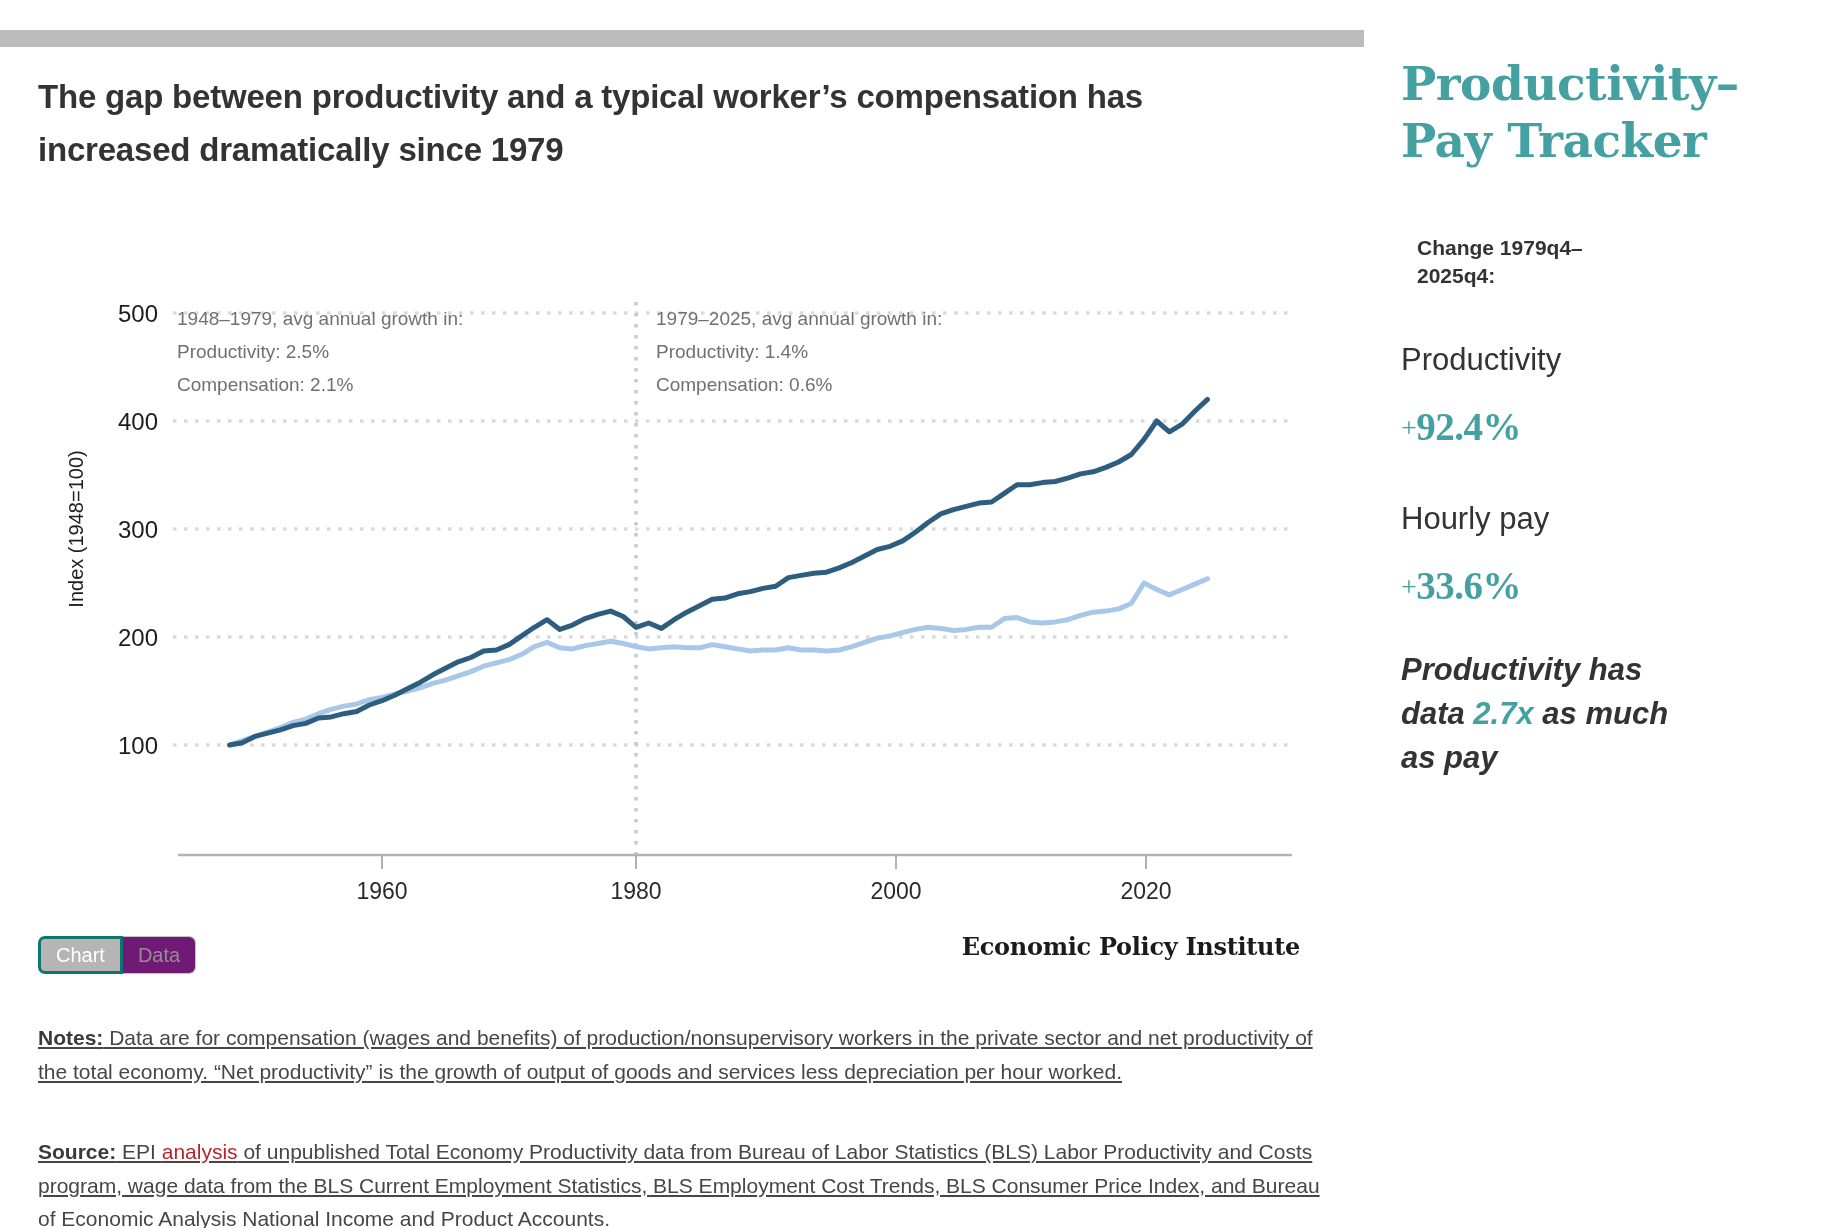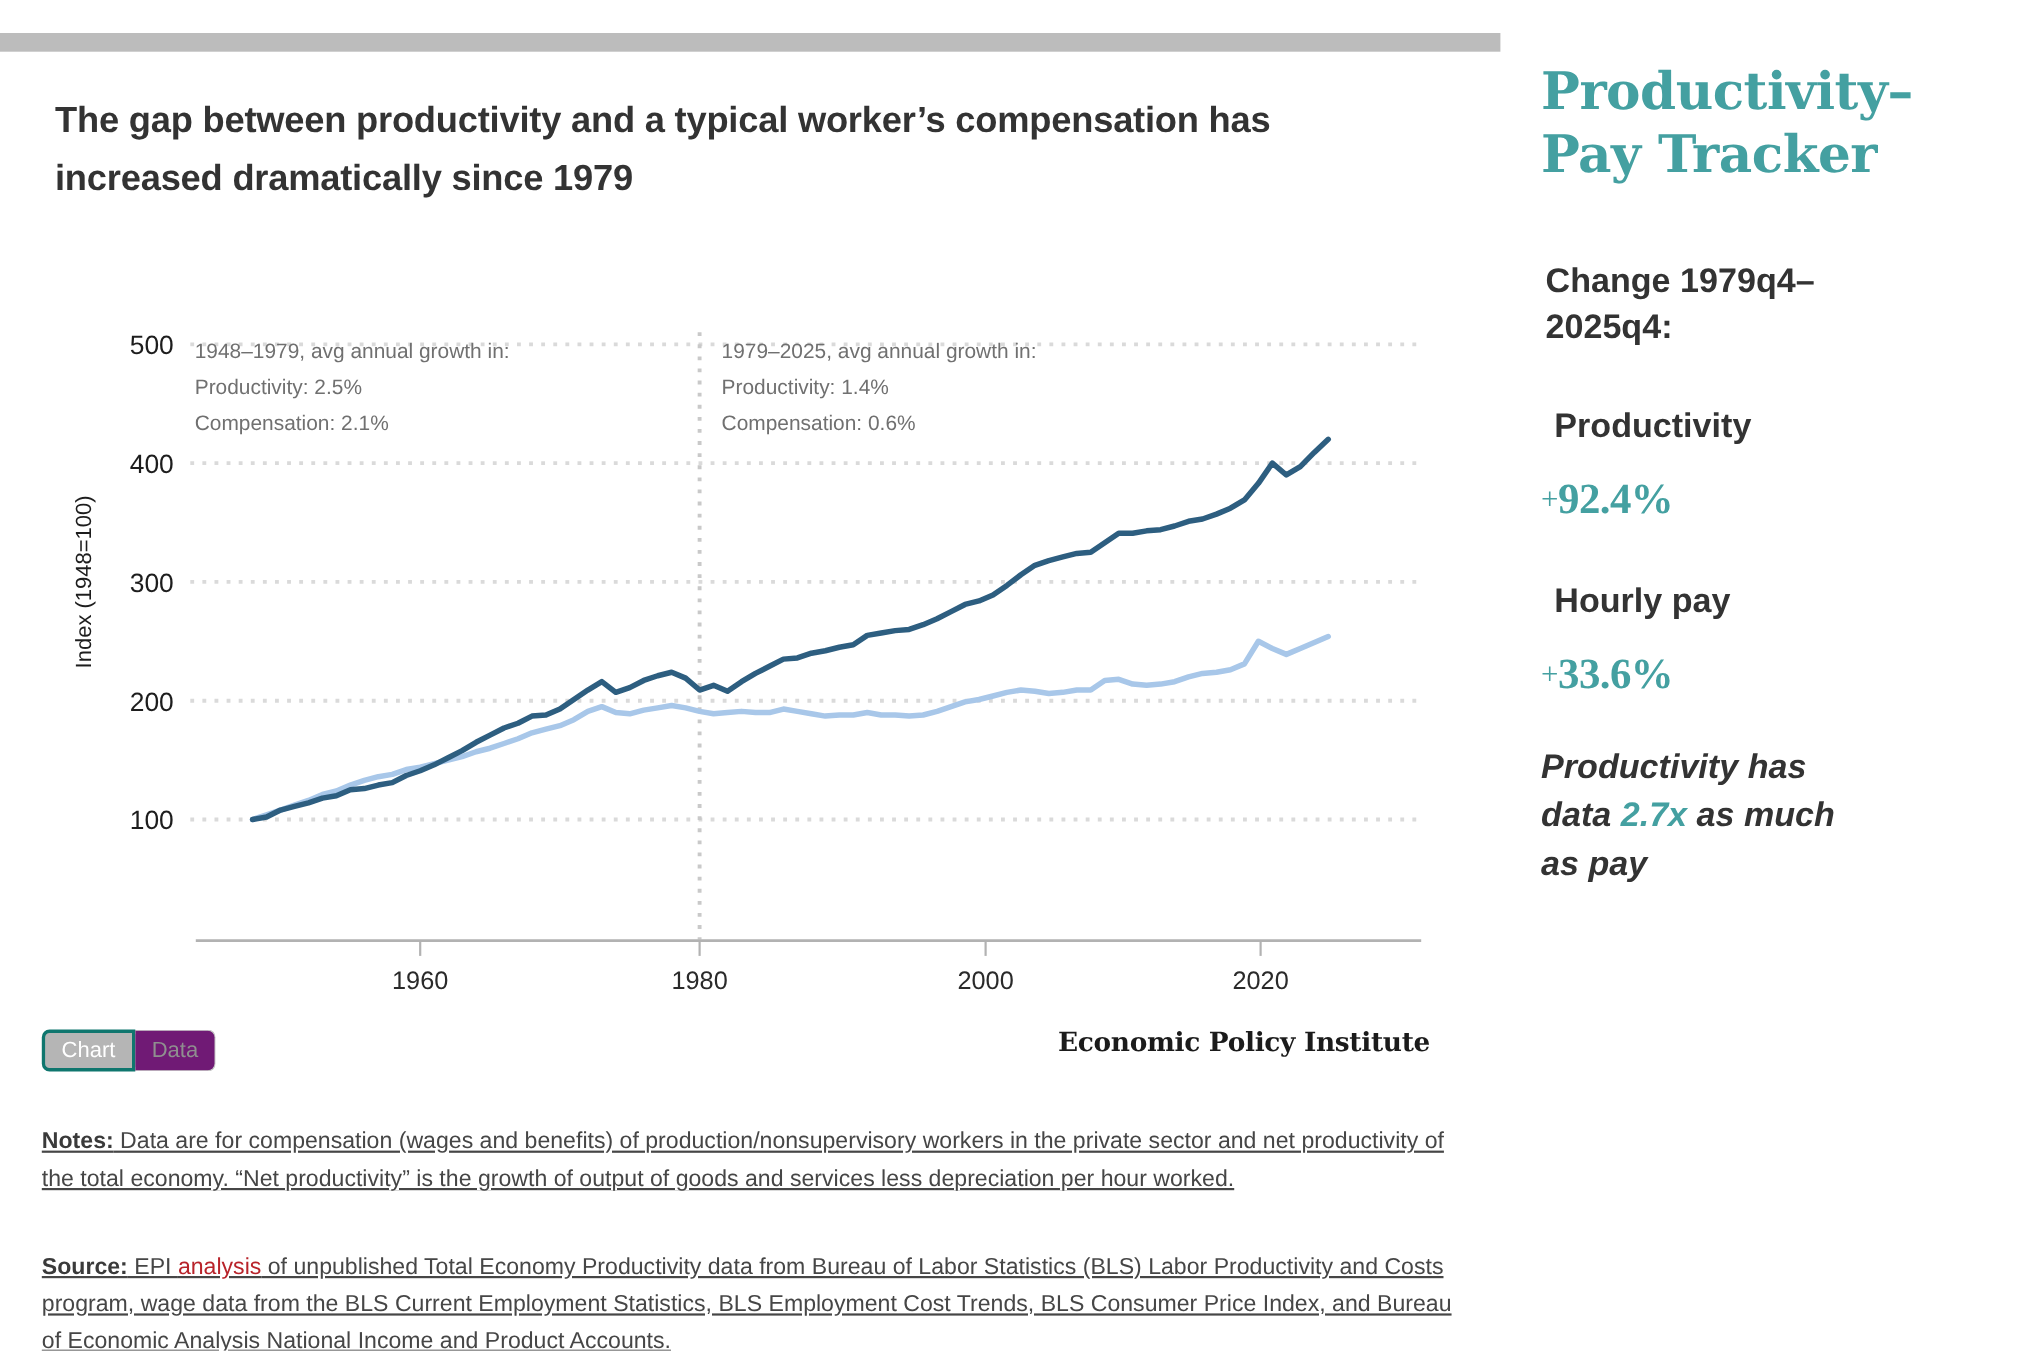--- a/index.html
+++ b/index.html
@@ -1,21 +1,21 @@
 <!DOCTYPE html>
 <html><head>
 <meta charset="utf-8">
 <style>
   html,body{margin:0;padding:0;background:#fff;}
   #page{position:relative;width:1848px;height:1228px;background:#fff;overflow:hidden;
         font-family:"Liberation Sans",sans-serif;}
 
   .topbar{position:absolute;left:0;top:30px;width:1364px;height:17px;background:#bcbcbc;}
 
-  .title{position:absolute;left:38px;top:70px;width:1170px;margin:12px;
+  .title{position:absolute;left:38px;top:70px;width:1170px;margin:0;
          font-size:33px;line-height:1.62;font-weight:700;color:#333;letter-spacing:-0.2px;}
   .subtitle{position:absolute;left:38px;top:180px;margin:0;
             font-size:25px;font-weight:400;color:#3e3e3e;}
 
   svg#chart{position:absolute;left:0;top:0;width:1848px;height:1228px;}
   .gridline{stroke:#dadada;stroke-width:3.5;stroke-dasharray:3.5 7.5;}
   .vline{stroke:#c9c9c9;stroke-width:3.5;stroke-dasharray:3.5 7.5;}
   .axisline{stroke:#b2b2b2;stroke-width:2.5;}
   .tickmark{stroke:#b2b2b2;stroke-width:2;}
   svg text{font-family:"Liberation Sans",sans-serif;}
@@ -35,22 +35,22 @@
             font-weight:700;font-size:24px;color:#1b1b1b;letter-spacing:-0.3px;}
 
   .footnote{position:absolute;left:38px;width:1295px;font-size:21px;line-height:33.5px;color:#464646;text-decoration:underline;}
   #notes{top:1000px;} #source{top:1114px;}
   .footnote .lbl{font-weight:700;color:#3a3a3a;}
   .srclink{color:#b8232a;cursor:pointer;text-decoration:none;}
 
   .sidebar{position:absolute;left:1401px;top:55px;width:425px;}
   .brand{font-family:"DejaVu Serif",serif;font-weight:700;font-size:47px;line-height:1.22;
          color:#44a0a1;margin:0;letter-spacing:-0.5px;}
-  .change{font-size:31px;font-weight:700;color:#333;line-height:1.35;margin:64px 0 0 4px;}
-  .stat-label{font-size:31px;font-weight:700;color:#333;margin:52px 0 0 12px;}
+  .change{font-size:21px;font-weight:700;color:#333;line-height:1.35;margin:64px 0 0 16px;}
+  .stat-label{font-size:31px;font-weight:400;color:#333;margin:52px 0 0 0;}
   .stat-value{font-family:Liberation Serif, serif;font-weight:700;font-size:39px;
               color:#44a0a1;margin:26px 0 0 0;letter-spacing:-0.5px;}
   .stat-value .plus{font-size:0.72em;font-weight:400;vertical-align:0.12em;}
   .tagline{font-size:31px;font-weight:700;font-style:italic;color:#333;line-height:1.42;margin:40px 0 12px 0;}
   .tagline .hl{color:#44a0a1;}
 </style>
 </head>
 <body>
 
 <div id="page">

